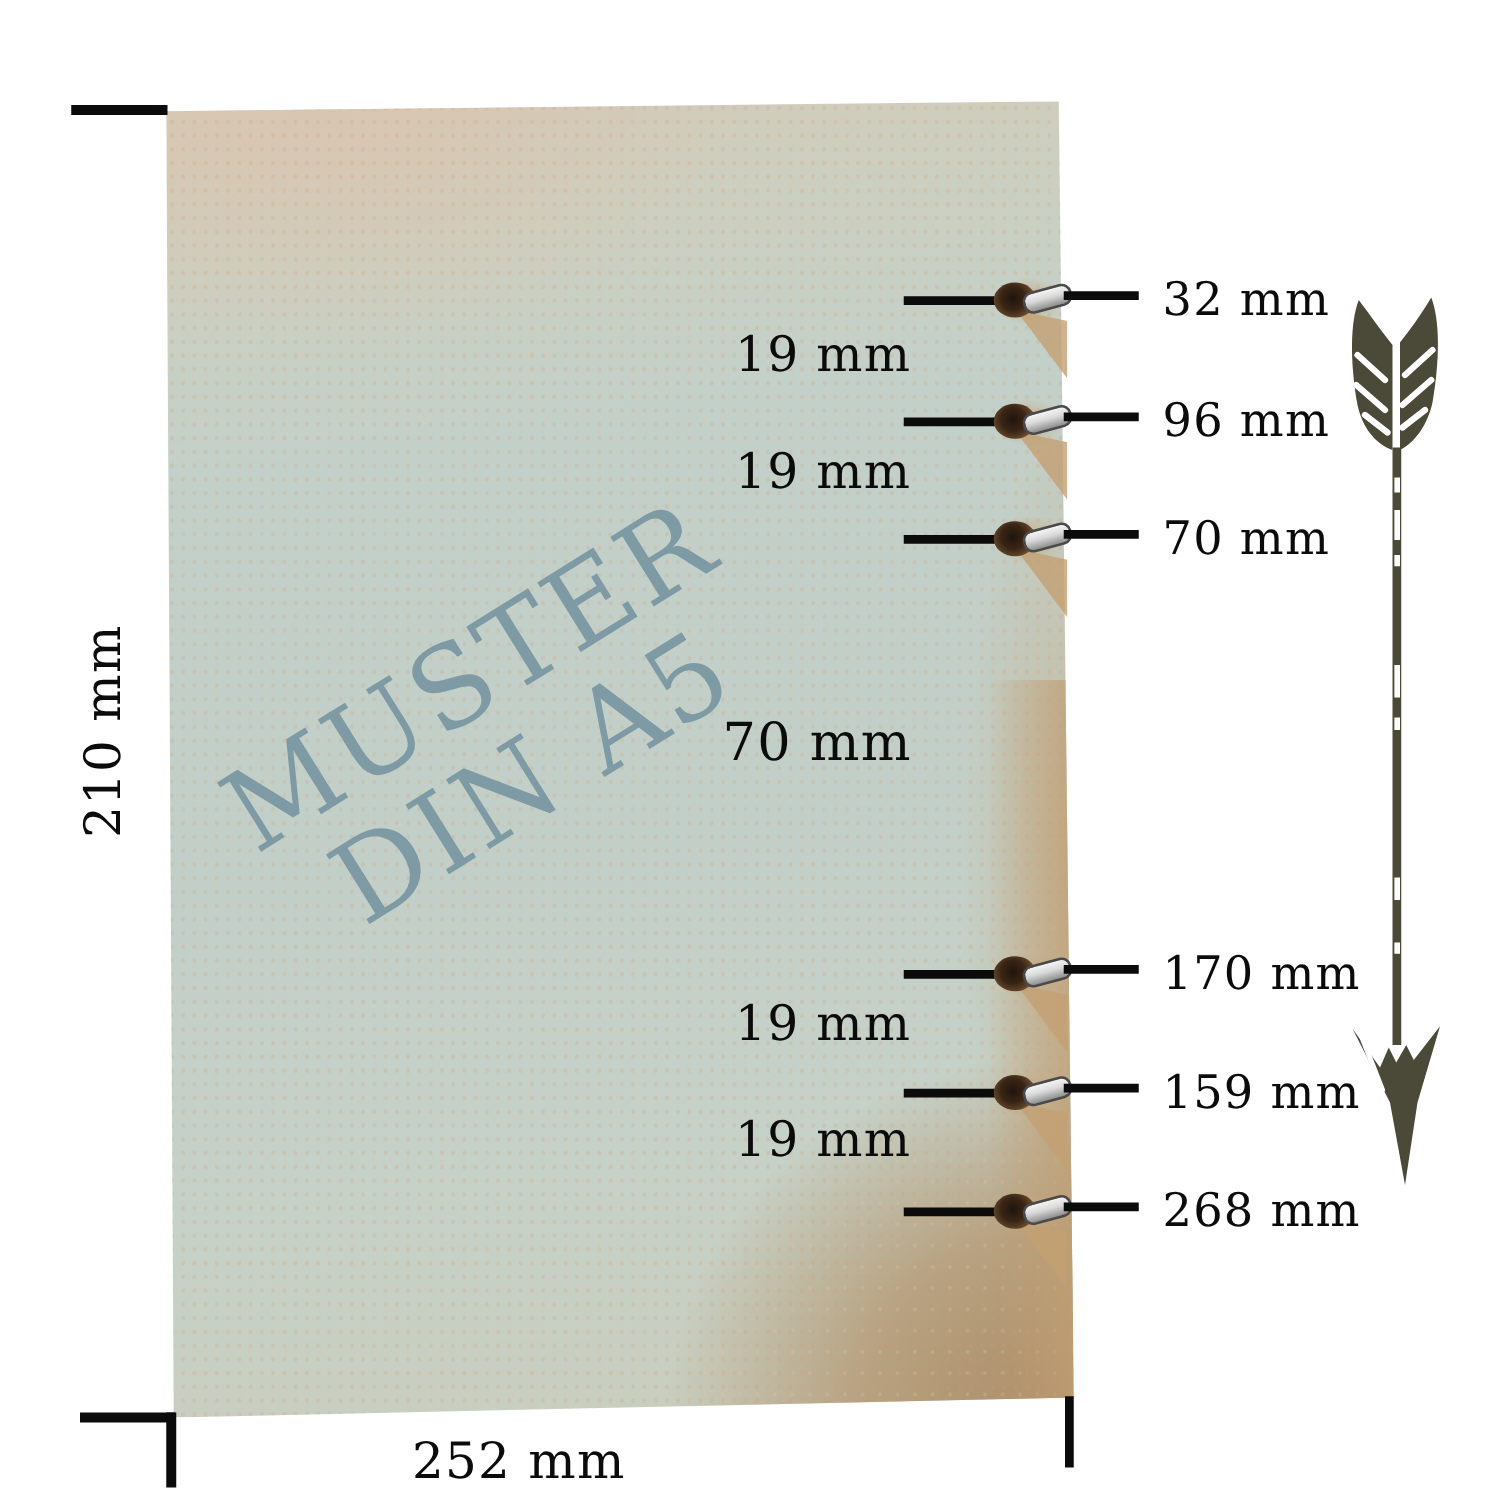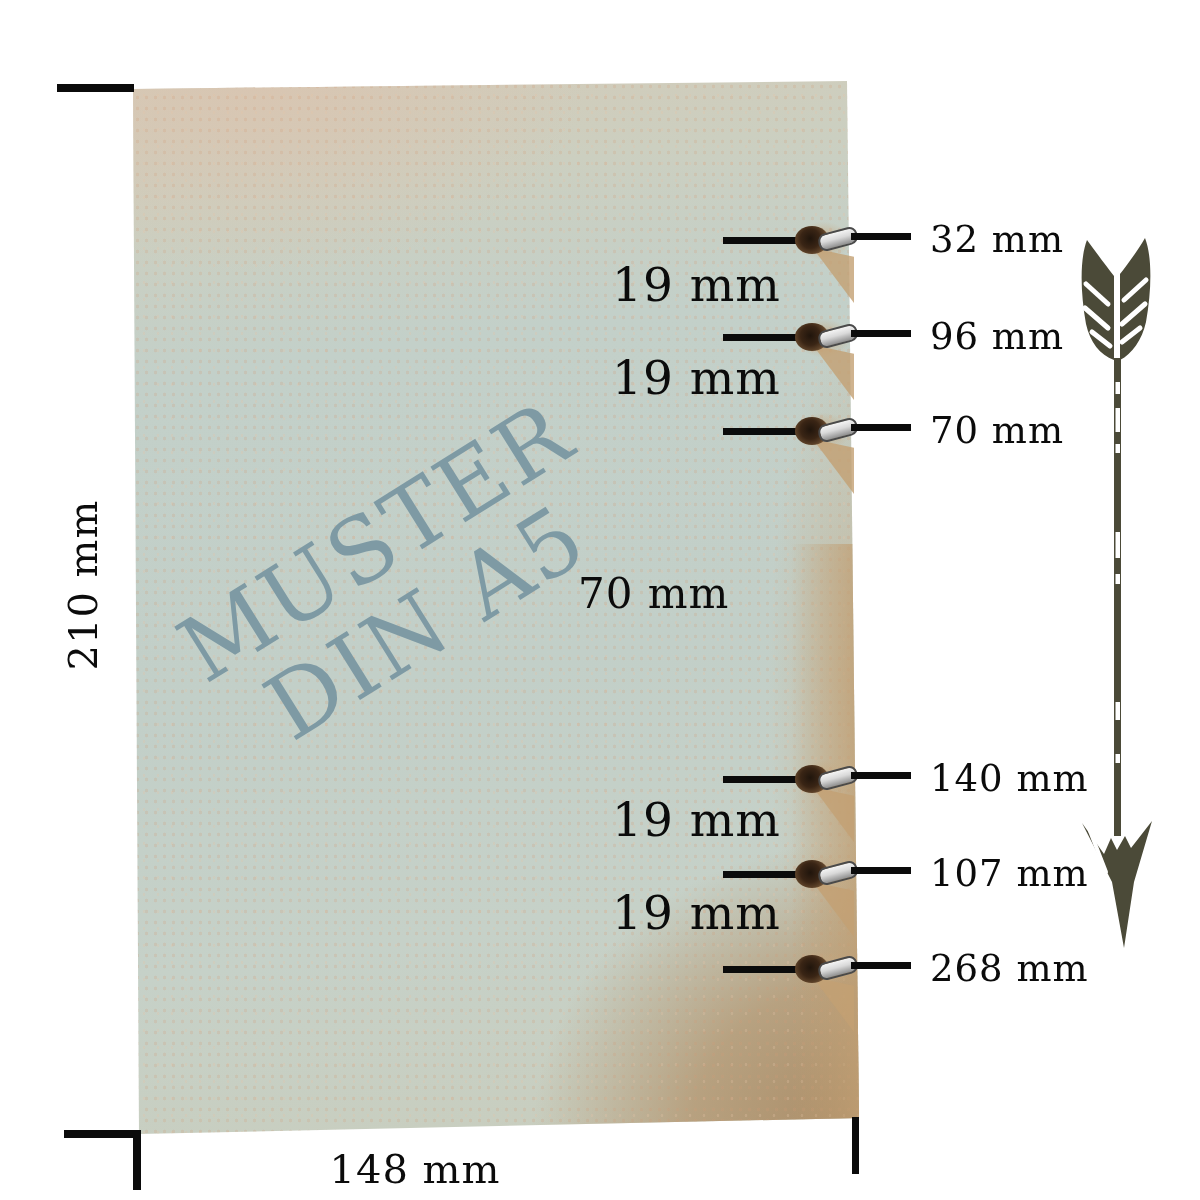--- a/index.html
+++ b/index.html
@@ -51,22 +51,22 @@
   .dline-right{left:851px;top:13px;width:60px;}
   .hole{position:absolute;left:795px;top:6px;width:34px;height:28px;border-radius:50%;
     background:radial-gradient(circle at 45% 45%, #20150c 0%, #3a2515 40%, var(--hole-brown,#5c4128) 62%, #8a6a48 78%, rgba(138,106,72,0) 100%);}
   .ring{position:absolute;left:818px;top:10px;width:36px;height:14px;border-radius:8px;
     transform:rotate(-15deg);border:2px solid #4a4a4a;
     background:linear-gradient(180deg, #f4f4f4 0%, var(--ring-silver,#d9d9d9) 45%, #8f8f8f 100%);}
   .hole-label{position:absolute;left:930px;top:-4px;height:48px;line-height:48px;
     font-size:37px;letter-spacing:1px;white-space:nowrap;}
 
   
-  .gap-label{position:absolute;left:612px;width:160px;height:52px;line-height:52px;
-    font-size:47px;letter-spacing:1px;white-space:nowrap;}
+  .gap-label{position:absolute;left:588px;width:160px;height:52px;line-height:52px;
+    font-size:39px;letter-spacing:1px;white-space:nowrap;}
   .gap-label.large{left:578px;font-size:42px;}
 
   
   .arrow-svg{position:absolute;left:1056px;top:232px;}
 </style>
 </head>
 <body>
 
 <div class="canvas">
 
@@ -78,21 +78,21 @@
       <div>DIN A5</div>
     </div>
   </div>
 
   <div class="tick t-topleft"></div>
   <div class="tick t-botleft-h"></div>
   <div class="tick t-botleft-v"></div>
   <div class="tick t-botright-v"></div>
 
   <div class="dim dim-height">210 mm</div>
-  <div class="dim dim-width">148 mm</div>
+  <div class="dim dim-width">252 mm</div>
 
   <div class="hole-row" style="top:220px">
     <div class="blob"></div>
     <div class="tear"></div>
     <div class="dline dline-left"></div>
     <div class="hole"></div>
     <div class="ring"></div>
     <div class="dline dline-right"></div>
     <div class="hole-label">32 mm</div>
   </div>
@@ -114,30 +114,30 @@
     <div class="dline dline-right"></div>
     <div class="hole-label">70 mm</div>
   </div>
   <div class="hole-row" style="top:759px">
     <div class="blob"></div>
     <div class="tear"></div>
     <div class="dline dline-left"></div>
     <div class="hole"></div>
     <div class="ring"></div>
     <div class="dline dline-right"></div>
-    <div class="hole-label">140 mm</div>
+    <div class="hole-label">170 mm</div>
   </div>
   <div class="hole-row" style="top:854px">
     <div class="blob"></div>
     <div class="tear"></div>
     <div class="dline dline-left"></div>
     <div class="hole"></div>
     <div class="ring"></div>
     <div class="dline dline-right"></div>
-    <div class="hole-label">107 mm</div>
+    <div class="hole-label">159 mm</div>
   </div>
   <div class="hole-row" style="top:949px">
     <div class="blob"></div>
     <div class="tear"></div>
     <div class="dline dline-left"></div>
     <div class="hole"></div>
     <div class="ring"></div>
     <div class="dline dline-right"></div>
     <div class="hole-label">268 mm</div>
   </div>

